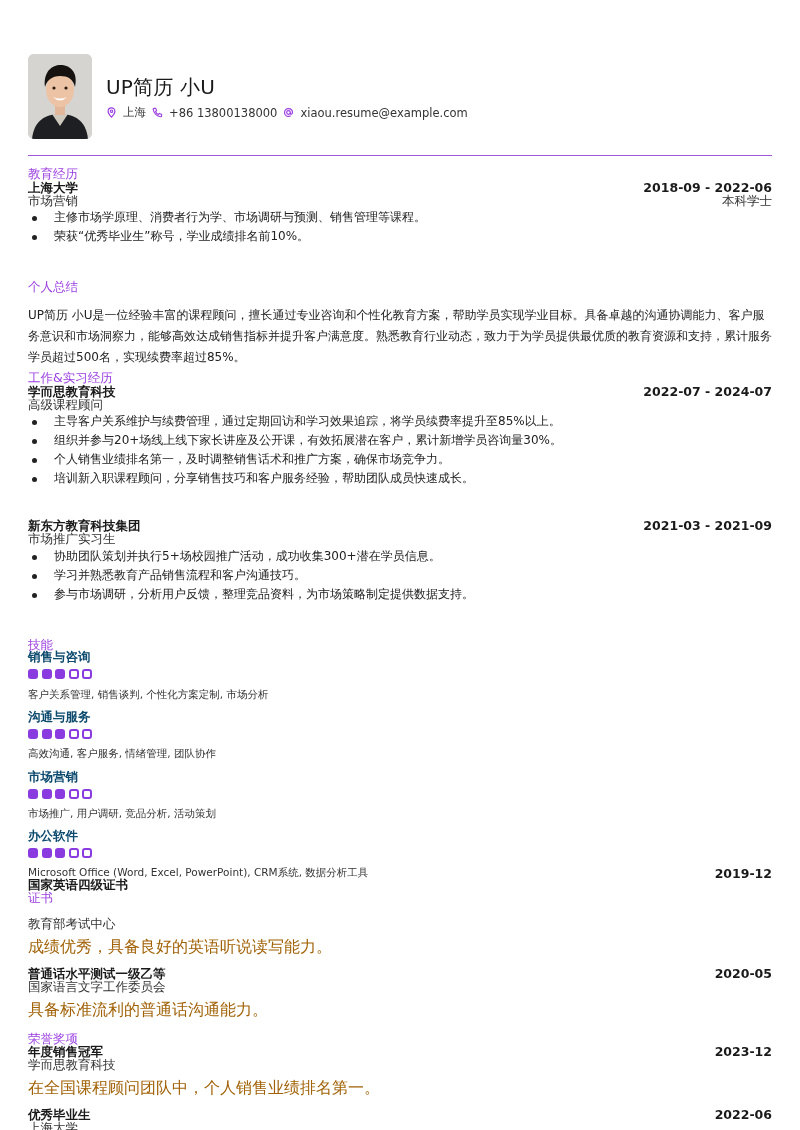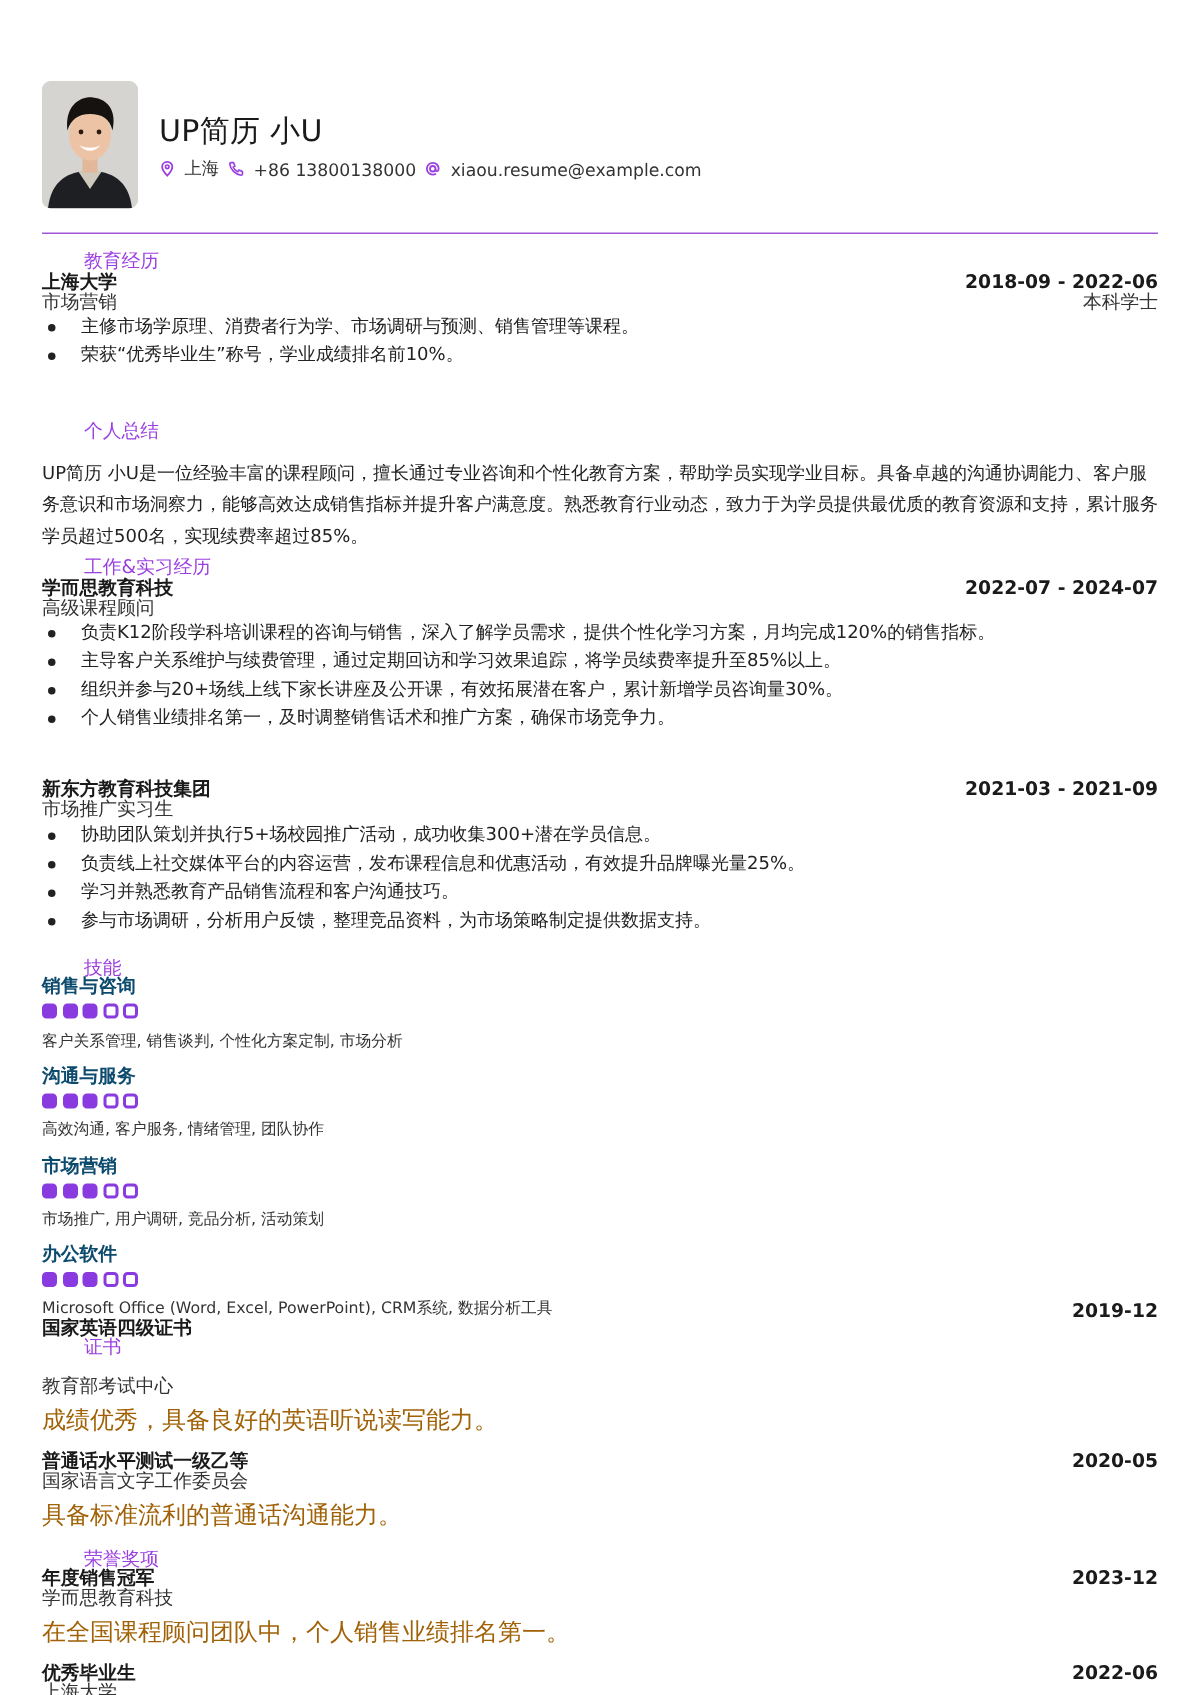--- a/index.html
+++ b/index.html
@@ -8,21 +8,21 @@
     .page { position: absolute; left: 28px; top: 0; width: 744px; }
 
     .header { position: absolute; left: 0; top: 54px; width: 744px; height: 85px; }
     .photo { position: absolute; left: 0; top: 0; width: 64px; height: 85px; border-radius: 6px; overflow: hidden; background: #d7d7d4; }
     .name { position: absolute; left: 78px; top: 20px; font-size: 20px; font-weight: 500; color: #1a1a1a; letter-spacing: 0.2px; }
     .contacts { position: absolute; left: 78px; top: 51px; font-size: 11.5px; color: #333; display: flex; align-items: center; white-space: nowrap; }
     .contact { display: flex; align-items: center; margin-right: 6px; }
     .contact svg { width: 11px; height: 11px; margin-right: 6px; }
     .divider { position: absolute; left: 0; top: 155px; width: 744px; height: 1px; background: #a157d8; }
 
-    .section-title { position: absolute; left: 0; font-size: 12.5px; color: #9b3fe0; line-height: 14px; margin-left: 28px; }
+    .section-title { position: absolute; left: 0; font-size: 12.5px; color: #9b3fe0; line-height: 14px; }
     .item-title { position: absolute; left: 0; font-size: 12.5px; font-weight: bold; color: #1a1a1a; line-height: 13px; }
     .item-sub { position: absolute; left: 0; font-size: 12.5px; color: #333; line-height: 13px; }
     .item-date { position: absolute; right: 0; font-size: 12.5px; font-weight: bold; color: #1a1a1a; line-height: 13px; text-align: right; }
     .item-date-sub { position: absolute; right: 0; font-size: 12.5px; color: #333; line-height: 13px; text-align: right; }
     .bullets { position: absolute; left: 0; width: 744px; list-style: none; }
     .bullets li { position: relative; padding-left: 26px; font-size: 12px; color: #222; height: 19px; line-height: 19px; white-space: nowrap; }
     .bullets li::before { content: ""; position: absolute; left: 4px; top: 8px; width: 5px; height: 5px; border-radius: 50%; background: #222; }
     .para { position: absolute; left: 0; width: 744px; font-size: 12px; color: #222; line-height: 21px; margin-top: 12px; }
     .desc { position: absolute; left: 0; font-size: 16px; color: #a16207; line-height: 14px; white-space: nowrap; }
 
@@ -88,32 +88,31 @@
   </ul>
 
   <div class="section-title" style="top:280px;">个人总结</div>
   <div class="para" style="top:293px;">UP简历 小U是一位经验丰富的课程顾问，擅长通过专业咨询和个性化教育方案，帮助学员实现学业目标。具备卓越的沟通协调能力、客户服务意识和市场洞察力，能够高效达成销售指标并提升客户满意度。熟悉教育行业动态，致力于为学员提供最优质的教育资源和支持，累计服务学员超过500名，实现续费率超过85%。</div>
 
   <div class="section-title" style="top:371px;">工作&amp;实习经历</div>
   <div class="item-title" style="top:385px;">学而思教育科技</div>
   <div class="item-sub" style="top:398px;">高级课程顾问</div>
   <div class="item-date" style="top:385px;">2022-07 - 2024-07</div>
   <ul class="bullets" style="top:412px;">
-    <li>负责K12阶段学科培训课程的咨询与销售，深入了解学员需求，提供个性化学习方案，月均完成120%的销售指标。</li>
     <li>主导客户关系维护与续费管理，通过定期回访和学习效果追踪，将学员续费率提升至85%以上。</li>
     <li>组织并参与20+场线上线下家长讲座及公开课，有效拓展潜在客户，累计新增学员咨询量30%。</li>
     <li>个人销售业绩排名第一，及时调整销售话术和推广方案，确保市场竞争力。</li>
+    <li>培训新入职课程顾问，分享销售技巧和客户服务经验，帮助团队成员快速成长。</li>
   </ul>
 
   <div class="item-title" style="top:519px;">新东方教育科技集团</div>
   <div class="item-sub" style="top:532px;">市场推广实习生</div>
   <div class="item-date" style="top:519px;">2021-03 - 2021-09</div>
   <ul class="bullets" style="top:547px;">
     <li>协助团队策划并执行5+场校园推广活动，成功收集300+潜在学员信息。</li>
-    <li>负责线上社交媒体平台的内容运营，发布课程信息和优惠活动，有效提升品牌曝光量25%。</li>
     <li>学习并熟悉教育产品销售流程和客户沟通技巧。</li>
     <li>参与市场调研，分析用户反馈，整理竞品资料，为市场策略制定提供数据支持。</li>
   </ul>
 
   <div class="section-title" style="top:638px;">技能</div>
 
   <div class="skill-name" style="top:650px;">销售与咨询</div>
   <div class="dots" style="top:669px;">
     <span class="dot on"></span>
     <span class="dot on"></span>

